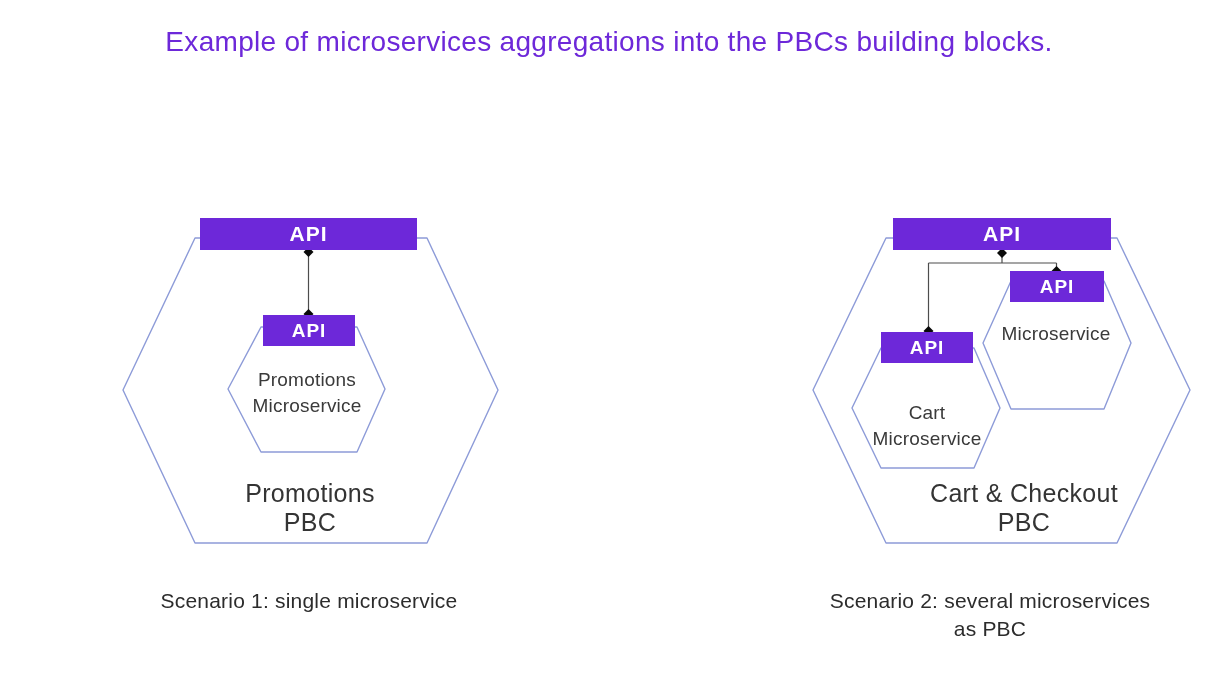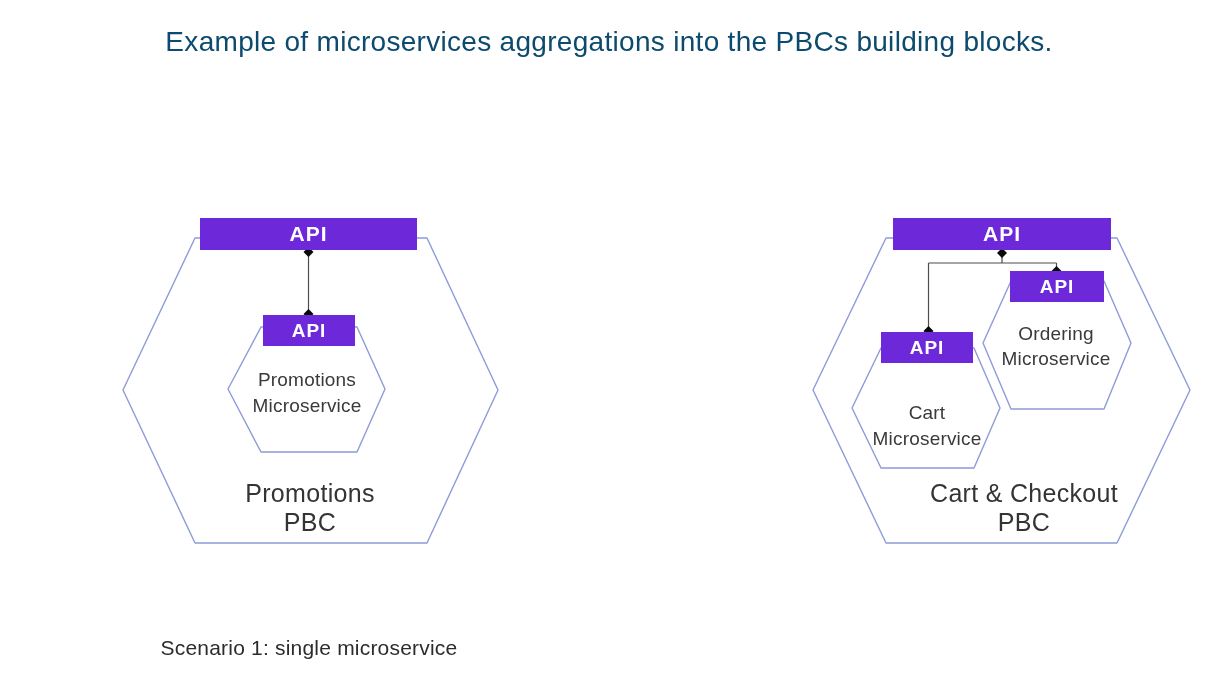--- a/index.html
+++ b/index.html
@@ -15,21 +15,21 @@
   }
 
   .title {
     position: absolute;
     top: 26px;
     left: 0;
     width: 1218px;
     text-align: center;
     font-size: 28px;
     letter-spacing: 0.3px;
-    color: #0c4a6e;
+    color: #6d28d9;
   }
 
   .diagram-svg {
     position: absolute;
     top: 0;
     left: 0;
     width: 1218px;
     height: 678px;
   }
 
@@ -63,21 +63,21 @@
 
   .label {
     position: absolute;
     text-align: center;
     color: #3a3a3a;
   }
   .label span { display: block; }
 
   .ms-name   { font-size: 19px; line-height: 26px; letter-spacing: 0.2px; }
   .pbc-name  { font-size: 25px; line-height: 29px; letter-spacing: 0.3px; color: #343434; }
-  .caption   { font-size: 21px; line-height: 28px; letter-spacing: 0.2px; color: #2c2c2c; margin-top: 47px; }
+  .caption   { font-size: 21px; line-height: 28px; letter-spacing: 0.2px; color: #2c2c2c; }
 </style>
 </head>
 <body>
 
 <div class="canvas">
 
   <div class="title">Example of microservices aggregations into the PBCs building blocks.</div>
 
   <svg class="diagram-svg" viewBox="0 0 1218 678" xmlns="http://www.w3.org/2000/svg">
 
@@ -135,23 +135,26 @@
   <div class="api-bar small" style="left:1010px; top:271px; width:94px; height:31px;">
     <span>API</span>
   </div>
 
   <div class="label ms-name" style="left:837px; top:400px; width:180px;">
     <span>Cart</span>
     <span>Microservice</span>
   </div>
 
   <div class="label ms-name" style="left:966px; top:321px; width:180px; line-height:25px;">
-    <span>Ordering</span>
     <span>Microservice</span>
   </div>
 
   <div class="label pbc-name" style="left:874px; top:479px; width:300px;">
     <span>Cart &amp; Checkout</span>
     <span>PBC</span>
   </div>
 
+  <div class="label caption" style="left:790px; top:587px; width:400px;">
+    <span>Scenario 2: several microservices</span>
+    <span>as PBC</span>
+  </div>
 
 </div>
 
 </body></html>

